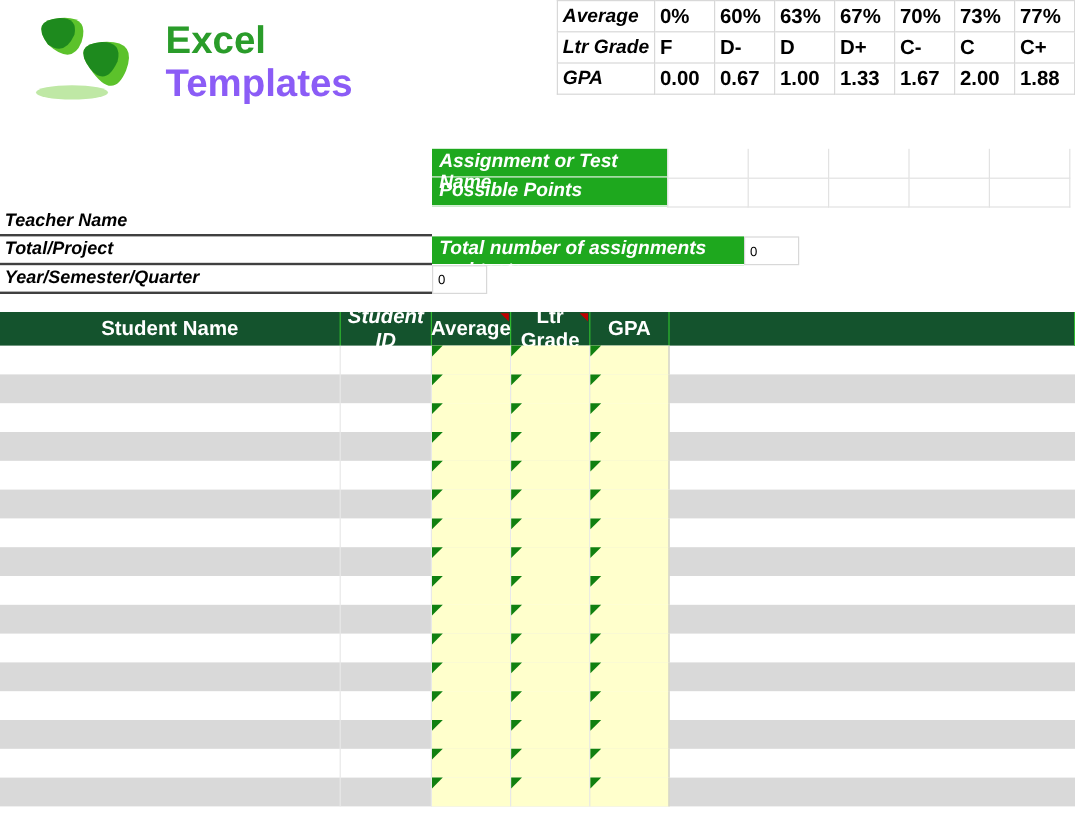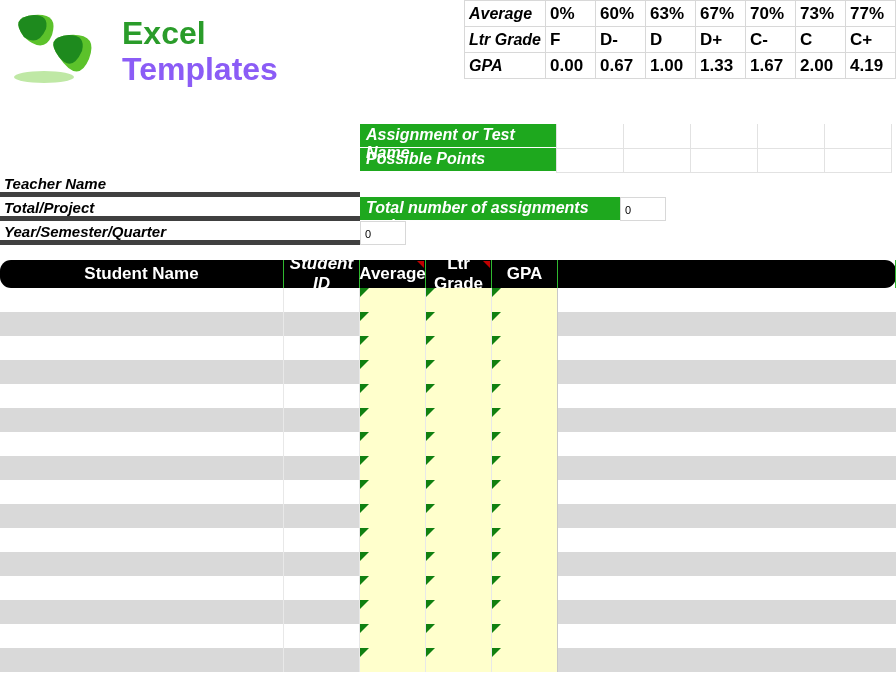--- a/index.html
+++ b/index.html
@@ -7,21 +7,21 @@
     width: 896px;
     height: 680px;
     font-family: "Arial Narrow", Arial, sans-serif;
     font-stretch: condensed;
     position: relative;
     background: #fff;
     overflow: hidden;
   }
   .logo-area {
     position: absolute;
-    left: 4px; top: 4px;
+    left: 20px; top: 4px;
     width: 350px; height: 95px;
     display: flex;
     align-items: center;
   }
   .logo-area svg { flex-shrink: 0; }
   .logo-text {
     margin-left: 8px;
     font-family: "Verdana", sans-serif;
     font-weight: bold;
     color: #2a9c2a;
@@ -85,21 +85,21 @@
     position: absolute;
     left: 0; top: 173px;
     width: 360px;
     font-style: italic;
     font-weight: bold;
     font-size: 15px;
   }
   .meta div {
     height: 24px;
     padding: 2px 4px;
-    border-bottom: 5px solid #404040;
+    border-bottom: 2px solid #404040;
   }
   
   .totals {
     position: absolute;
     left: 360px; top: 197px;
   }
   .totals .row { display: flex; height: 24px; }
   .totals .lab {
     background: #1ea81e;
     color: #fff;
@@ -115,27 +115,26 @@
     border: 1px solid #d8d8d8;
     font-size: 11px;
     padding: 6px 4px 0;
   }
   
   .headerbar {
     position: absolute;
     left: 0; top: 260px;
     width: 896px;
     display: flex;
-    background: #000000;
+    background: #14532d;
     color: #fff;
     font-weight: bold;
     font-size: 17px;
     height: 28px;
     align-items: center;
-    border-radius: 11px;
   }
   .headerbar div {
     border-right: 1px solid #2fb92f;
     text-align: center;
     height: 100%;
     display: flex; align-items: center; justify-content: center;
     position: relative;
   }
   .h-name { width: 284px; }
   .h-id   { width: 76px; font-style: italic; }
@@ -216,21 +215,21 @@
     <td>C+</td>
   </tr>
   <tr>
     <th>GPA</th>
     <td>0.00</td>
     <td>0.67</td>
     <td>1.00</td>
     <td>1.33</td>
     <td>1.67</td>
     <td>2.00</td>
-    <td>4.19</td>
+    <td>1.88</td>
   </tr>
 </tbody>
   </table>
 
 <div class="green-labels">
   <div>Assignment or Test Name</div>
   <div>Possible Points</div>
 </div>
 <table class="asn-grid">
   <tbody>

